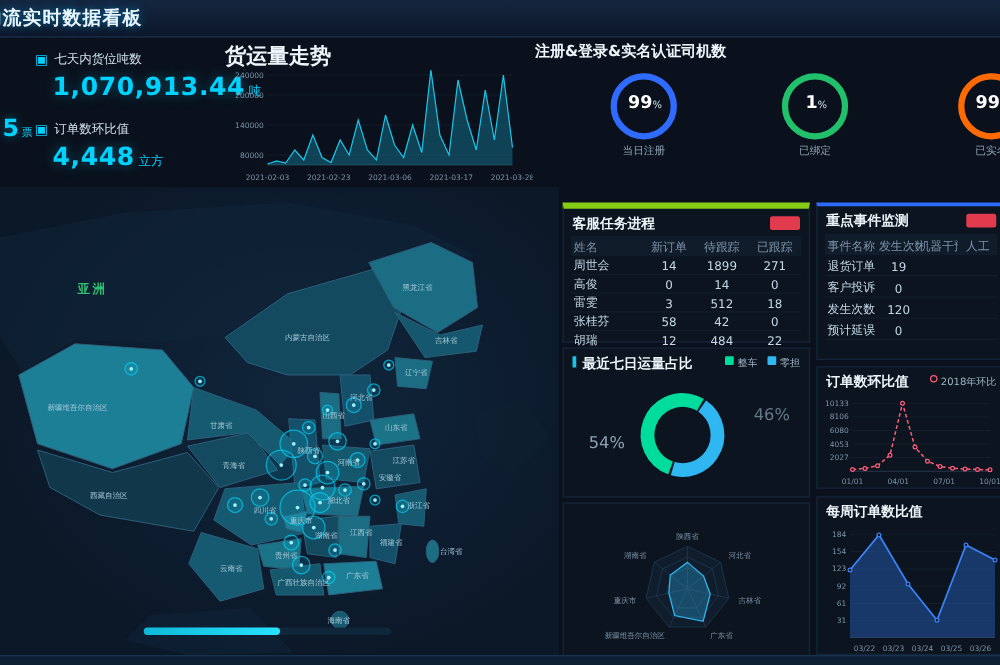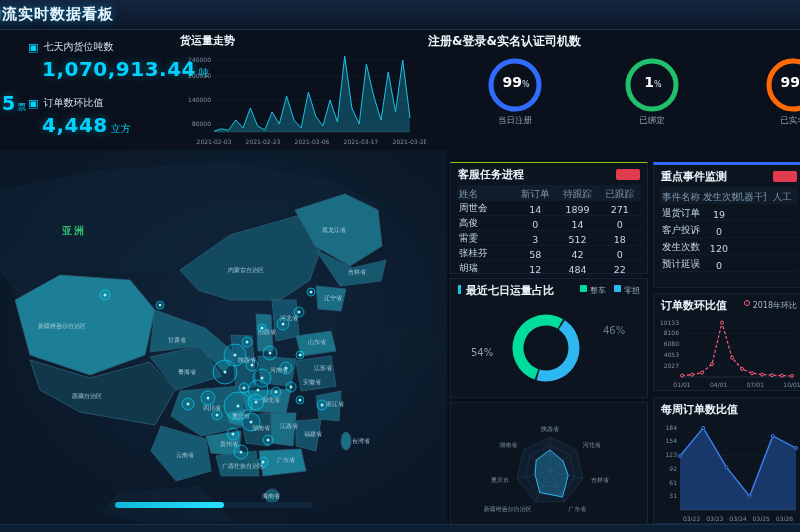--- a/index.html
+++ b/index.html
@@ -19,38 +19,38 @@
   .stat{position:absolute;white-space:nowrap}
   .stat1{left:28px;top:40px}.stat2{left:28px;top:96px}
   .stat-head{display:flex;align-items:center;gap:5px;font-size:10px;color:#cfe0ec}
   .cube{color:#00d2ff;font-size:11px;line-height:1}
   .stat-vrow{margin-top:3px;padding-left:14px}
   .stat-val{font-size:20px;font-weight:bold;color:#00d2ff;letter-spacing:.5px;
     text-shadow:0 0 10px rgba(0,210,255,.35)}
   .stat-unit{font-size:10px;color:#00d2ff;margin-left:3px}
 
   .trendblock{position:absolute;left:180px;top:33px;width:246px;height:116px}
-  .trendblock .ptitle{font-size:11px}
+  .trendblock .ptitle{font-size:17px}
   .trendblock svg{position:absolute;left:0;top:15px}
 
   .drivers{position:absolute;left:428px;top:33px;width:372px;height:117px}
   .drivers-title{font-size:12px;font-weight:bold;color:#eef6fc}
   .ring{position:absolute;top:24px;width:70px;height:94px;text-align:center}
   .ring svg{display:block;margin:0 auto}
   .ring-val{position:absolute;top:17px;left:1px;width:100%;font-size:14px;font-weight:bold;color:#fff}
   .ring-val span{font-size:8px;font-weight:normal;color:#cfe0ec}
   .ring-label{position:absolute;top:58px;left:0;width:100%;font-size:8.5px;color:#8fa3b5;white-space:nowrap}
 
   .map{position:absolute;left:0;top:150px;width:447px;height:374px;overflow:hidden;
     background:radial-gradient(ellipse at 55% 45%,#10263c 0%,#0b1828 72%)}
   .timeline{position:absolute;left:115px;top:352px;width:198px;height:6px;background:#10273b;border-radius:3px}
   .timeline-fill{width:55%;height:100%;background:linear-gradient(90deg,#0fb8d8,#27e2ff);border-radius:3px}
 
   .panel{position:absolute;background:#0b141f;border:1px solid #16243a}
-  .topbar-yellow{border-top:1px solid #84cc16}
+  .topbar-yellow{border-top:5px solid #84cc16}
   .topbar-blue{border-top:3px solid #2f6bff}
   .pA{left:450px;top:162px;width:198px;height:112px}
   .pB{left:450px;top:278px;width:198px;height:120px}
   .pC{left:450px;top:402px;width:198px;height:123px}
   .pD{left:653px;top:162px;width:152px;height:126px}
   .pE{left:653px;top:293px;width:152px;height:98px}
   .pF{left:653px;top:397px;width:152px;height:127px}
 
   .phead{display:flex;align-items:center;justify-content:space-between;padding:4px 7px 3px}
   .ptitle{font-size:11px;font-weight:bold;color:#edf5fb;white-space:nowrap}
@@ -67,21 +67,21 @@
 
   .tbl{padding:0 6px}
   .trow{display:flex;align-items:flex-end;height:15px;font-size:9.5px;color:#c6d8e6;
     border-bottom:1px solid rgba(120,150,180,.07)}
   .trow.head{color:#7e94aa;background:#111c2a;height:16px;border-bottom:none}
   .tc{flex:1;text-align:center;white-space:nowrap;overflow:hidden}
   .tc.name{flex:1.3;text-align:left;padding-left:2px}
   .evt .trow{height:17px}
 
   #donut-svg{position:absolute;left:47px;top:24px}
-  .dlabel{position:absolute;font-size:10px;color:#8ca3b5}
+  .dlabel{position:absolute;font-size:13px;color:#8ca3b5}
   .dlabel.l{left:20px;top:68px}
   .dlabel.r{left:152px;top:46px;opacity:.7}
   #radar-svg{position:absolute;left:0;top:18px}
   #orders-svg{position:absolute;left:2px;top:17px}
   #weekly-svg{position:absolute;left:2px;top:19px}
 
   .footer{position:absolute;left:0;top:524px;width:800px;height:8px;background:#0c1f33;border-top:1px solid #17324d}
 
   svg text{font-family:"DejaVu Sans","Liberation Sans",sans-serif}
   .tick{fill:#7e93a8;font-size:6px}

